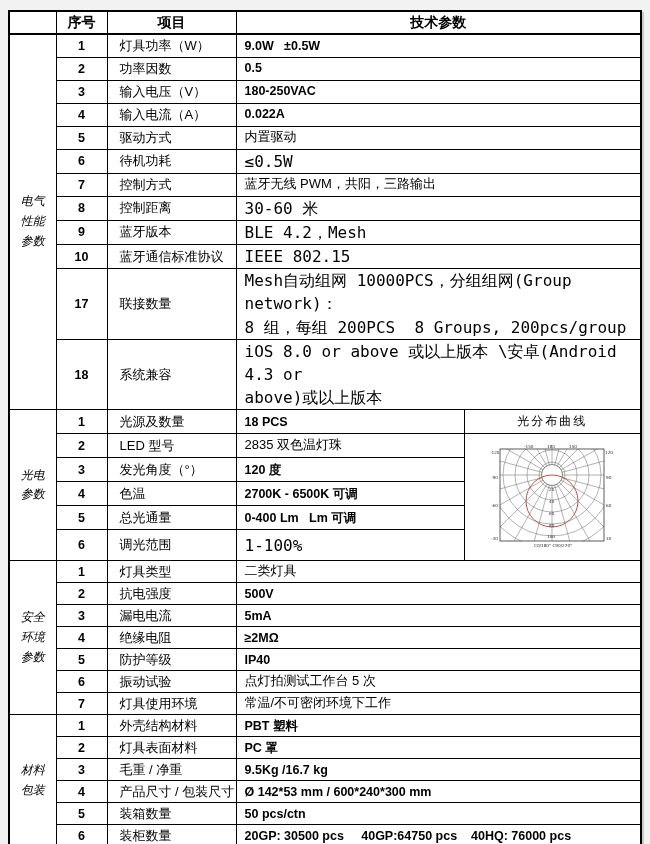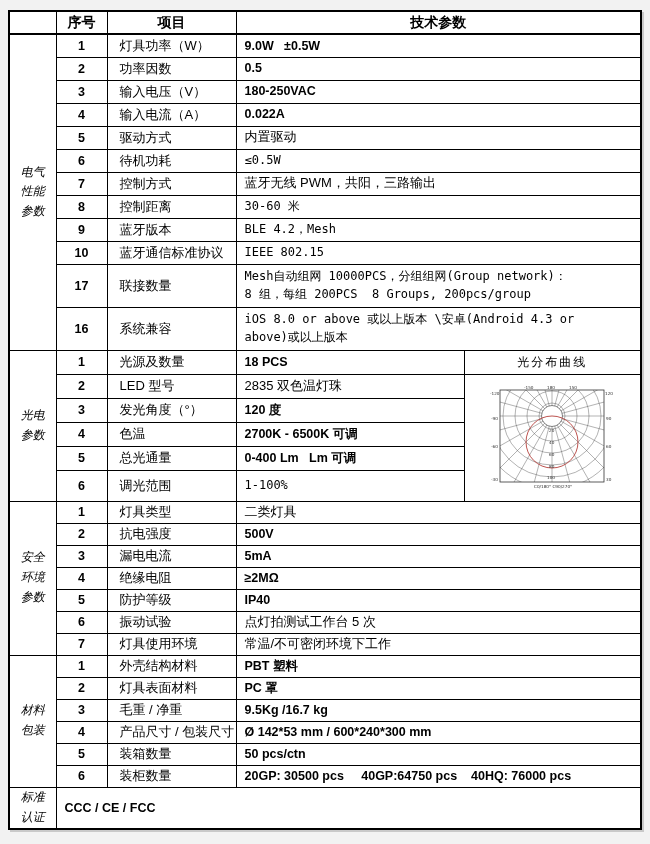--- a/index.html
+++ b/index.html
@@ -44,21 +44,21 @@
     white-space:pre-line;
     font-size:12px;
     line-height:1.65;
     padding:0 2px;
     font-style:italic;
   }
   td.no{text-align:center;font-weight:bold;font-size:12.5px;}
   td.item{padding-left:12px;font-size:13px;white-space:nowrap;}
   td.val{padding-left:8px;white-space:pre-wrap;line-height:1.45;}
   td.val.b{font-weight:bold;font-size:12.5px;}
-  td.val.m{font-family:"DejaVu Sans Mono","Liberation Mono",monospace;font-size:12px;}
+  td.val.m{font-family:"DejaVu Sans Mono","Liberation Mono",monospace;font-size:16px;}
   td.val.c{font-size:13px;}
   td.curvehead{text-align:center;font-size:12px;letter-spacing:2px;}
   td.curvecell{padding:0;text-align:center;vertical-align:middle;}
   .polar-wrap{display:flex;justify-content:center;align-items:center;}
   svg text{font-family:"DejaVu Sans",sans-serif;}
 </style>
 </head>
 <body>
 
 <div class="sheet">
@@ -132,21 +132,21 @@
     <td class="item">蓝牙通信标准协议</td>
     <td class="val m" colspan="2">IEEE 802.15</td>
   </tr>
   <tr class="rd">
     <td class="no">17</td>
     <td class="item">联接数量</td>
     <td class="val m" colspan="2">Mesh自动组网 10000PCS，分组组网(Group network)：
 8 组，每组 200PCS  8 Groups, 200pcs/group</td>
   </tr>
   <tr class="rd">
-    <td class="no">16</td>
+    <td class="no">18</td>
     <td class="item">系统兼容</td>
     <td class="val m" colspan="2">iOS 8.0 or above 或以上版本 \安卓(Android 4.3 or
 above)或以上版本</td>
   </tr>
 
   <tr class="rb">
     <td class="grp" rowspan="6">光电
 参数</td>
     <td class="no">1</td>
     <td class="item">光源及数量</td>

